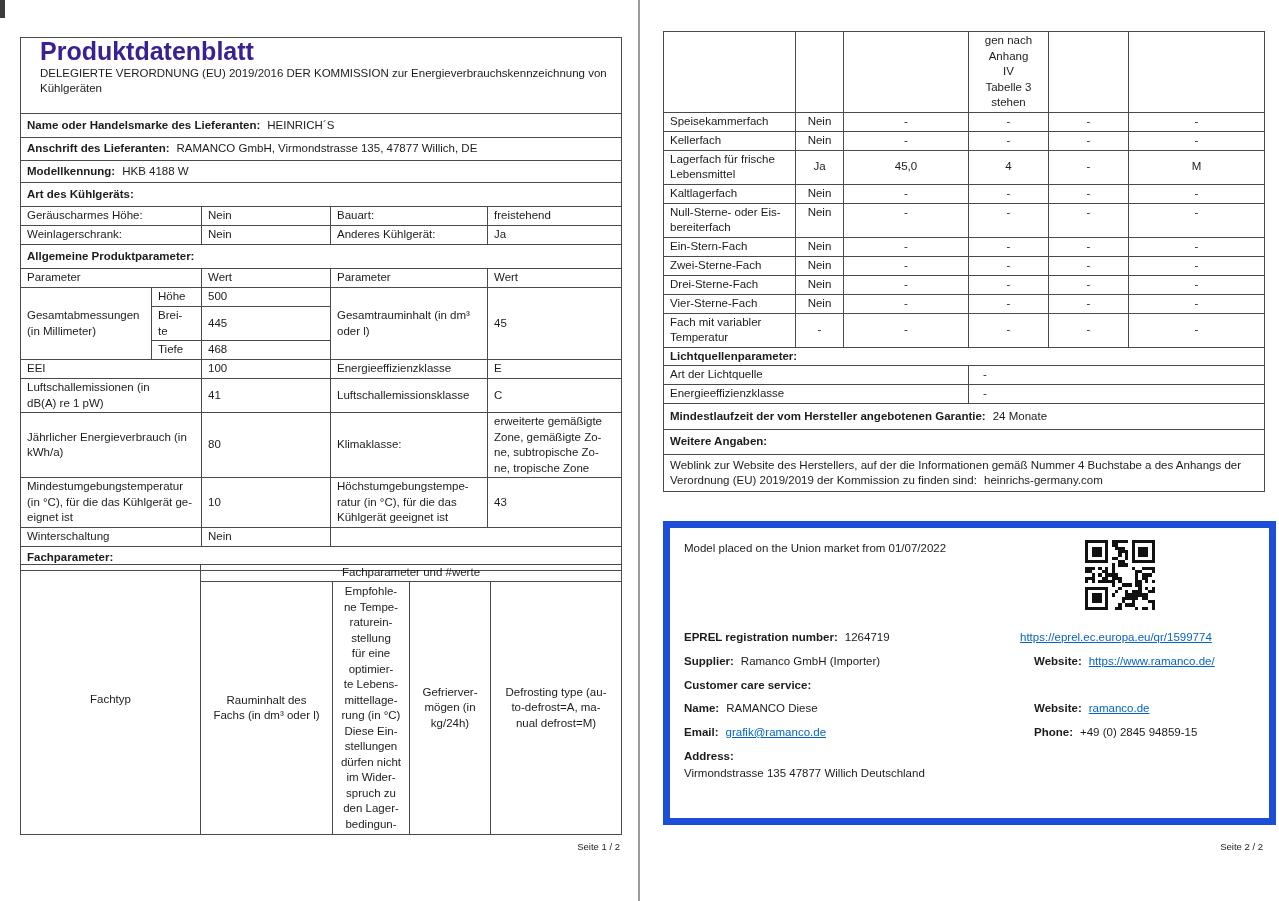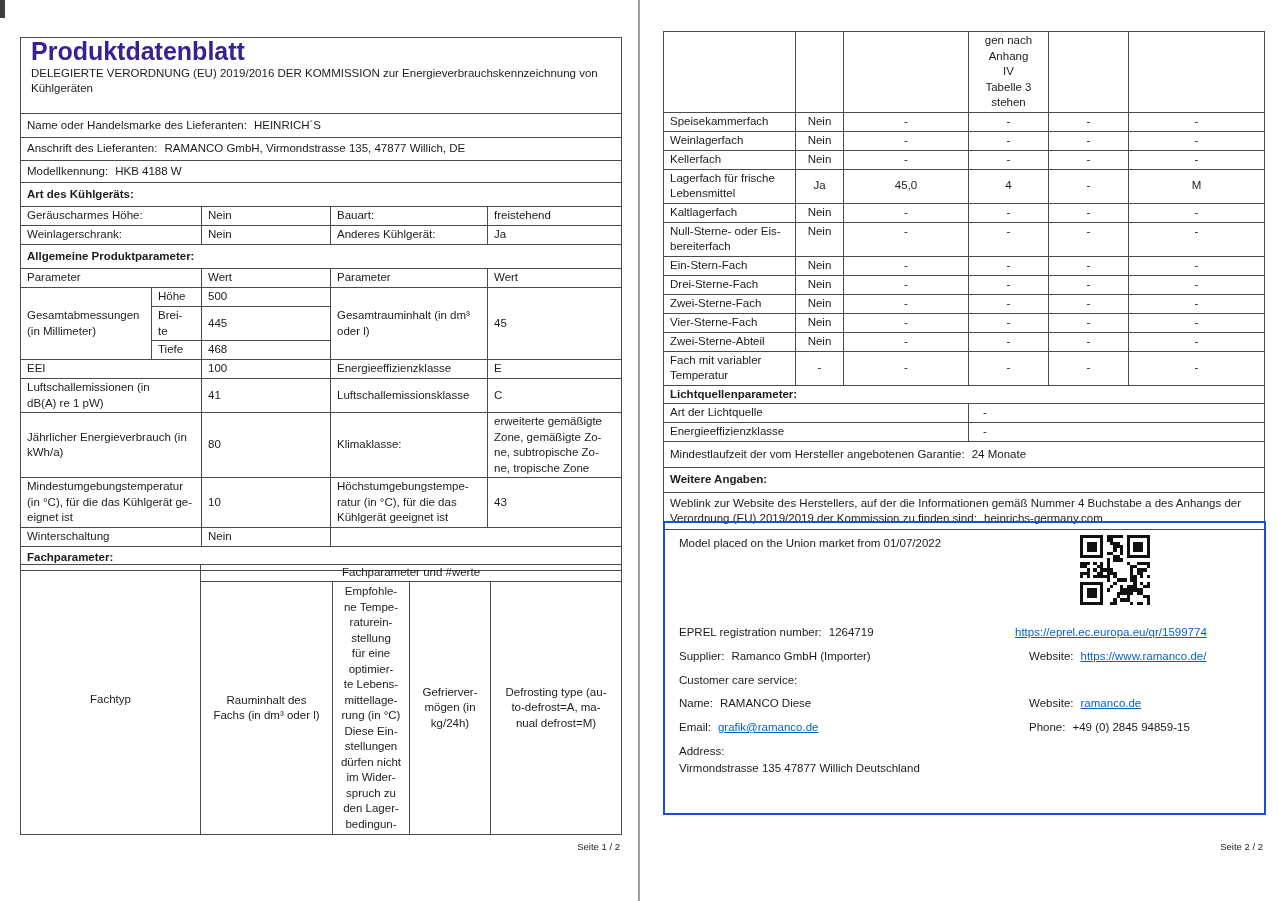--- a/index.html
+++ b/index.html
@@ -4,34 +4,34 @@
 <style>
   html,body{margin:0;padding:0;}
   body{
     width:1279px;height:901px;position:relative;background:#ffffff;
     font-family:"Liberation Sans","DejaVu Sans",sans-serif;
     font-size:11.5px;color:#1c1c1c;overflow:hidden;
   }
   .abs{position:absolute;}
   table{border-collapse:collapse;table-layout:fixed;font-size:11.5px;}
   td{border:1px solid #4a4a4a;padding:1px 6px;vertical-align:middle;line-height:15.5px;overflow:hidden;}
-  .b{font-weight:normal;}
+  .b{font-weight:bold;}
   .v{margin-left:7px;}
   .pl{white-space:pre-line;}
   .c{text-align:center;}
-  .titlecell{padding:5px 9px 3px 10px;vertical-align:top;}
+  .titlecell{padding:5px 9px 3px 19px;vertical-align:top;}
   .doc-title{font-size:25px;font-weight:bold;color:#3a2193;letter-spacing:0px;margin:1px 0 6px 0;}
   .doc-sub{line-height:15.5px;white-space:pre-line;}
   .sec{font-weight:bold;}
   .footer{font-size:9.5px;color:#1c1c1c;text-align:right;}
   .divider{left:638px;top:0;width:2px;height:901px;background:#9c9c9c;}
   .corner-mark{left:0;top:0;width:5px;height:18px;background:#3c3c3c;}
   .dashL{padding-left:14px;}
   a.link, .link{color:#0563c1;text-decoration:underline;cursor:pointer;}
-  .infobox{left:663px;top:521px;width:599px;height:290px;border:2px solid #1d4ed8;}
+  .infobox{left:663px;top:521px;width:599px;height:290px;border:7px solid #1d4ed8;}
   .ib{position:absolute;white-space:nowrap;line-height:15px;}
   #qr{position:absolute;left:415px;top:12px;}
 </style>
 </head>
 <body>
 
 <div class="abs corner-mark"></div>
 
 <div class="abs divider"></div>
 
@@ -221,28 +221,20 @@
 
   <tr style="height:19px">
     <td>Speisekammerfach</td>
     <td class="c">Nein</td>
     <td class="c">-</td>
     <td class="c">-</td>
     <td class="c">-</td>
     <td class="c">-</td>
   </tr>
   <tr style="height:19px">
-    <td>Weinlagerfach</td>
-    <td class="c">Nein</td>
-    <td class="c">-</td>
-    <td class="c">-</td>
-    <td class="c">-</td>
-    <td class="c">-</td>
-  </tr>
-  <tr style="height:19px">
     <td>Kellerfach</td>
     <td class="c">Nein</td>
     <td class="c">-</td>
     <td class="c">-</td>
     <td class="c">-</td>
     <td class="c">-</td>
   </tr>
   <tr style="height:34px">
     <td class="pl">Lagerfach für frische
 Lebensmittel</td>
@@ -271,45 +263,37 @@
   </tr>
   <tr style="height:19px">
     <td>Ein-Stern-Fach</td>
     <td class="c">Nein</td>
     <td class="c">-</td>
     <td class="c">-</td>
     <td class="c">-</td>
     <td class="c">-</td>
   </tr>
   <tr style="height:19px">
+    <td>Zwei-Sterne-Fach</td>
+    <td class="c">Nein</td>
+    <td class="c">-</td>
+    <td class="c">-</td>
+    <td class="c">-</td>
+    <td class="c">-</td>
+  </tr>
+  <tr style="height:19px">
     <td>Drei-Sterne-Fach</td>
     <td class="c">Nein</td>
     <td class="c">-</td>
     <td class="c">-</td>
     <td class="c">-</td>
     <td class="c">-</td>
   </tr>
   <tr style="height:19px">
-    <td>Zwei-Sterne-Fach</td>
-    <td class="c">Nein</td>
-    <td class="c">-</td>
-    <td class="c">-</td>
-    <td class="c">-</td>
-    <td class="c">-</td>
-  </tr>
-  <tr style="height:19px">
     <td>Vier-Sterne-Fach</td>
-    <td class="c">Nein</td>
-    <td class="c">-</td>
-    <td class="c">-</td>
-    <td class="c">-</td>
-    <td class="c">-</td>
-  </tr>
-  <tr style="height:19px">
-    <td>Zwei-Sterne-Abteil</td>
     <td class="c">Nein</td>
     <td class="c">-</td>
     <td class="c">-</td>
     <td class="c">-</td>
     <td class="c">-</td>
   </tr>
   <tr style="height:34px">
     <td class="pl">Fach mit variabler
 Temperatur</td>
     <td class="c">-</td>

